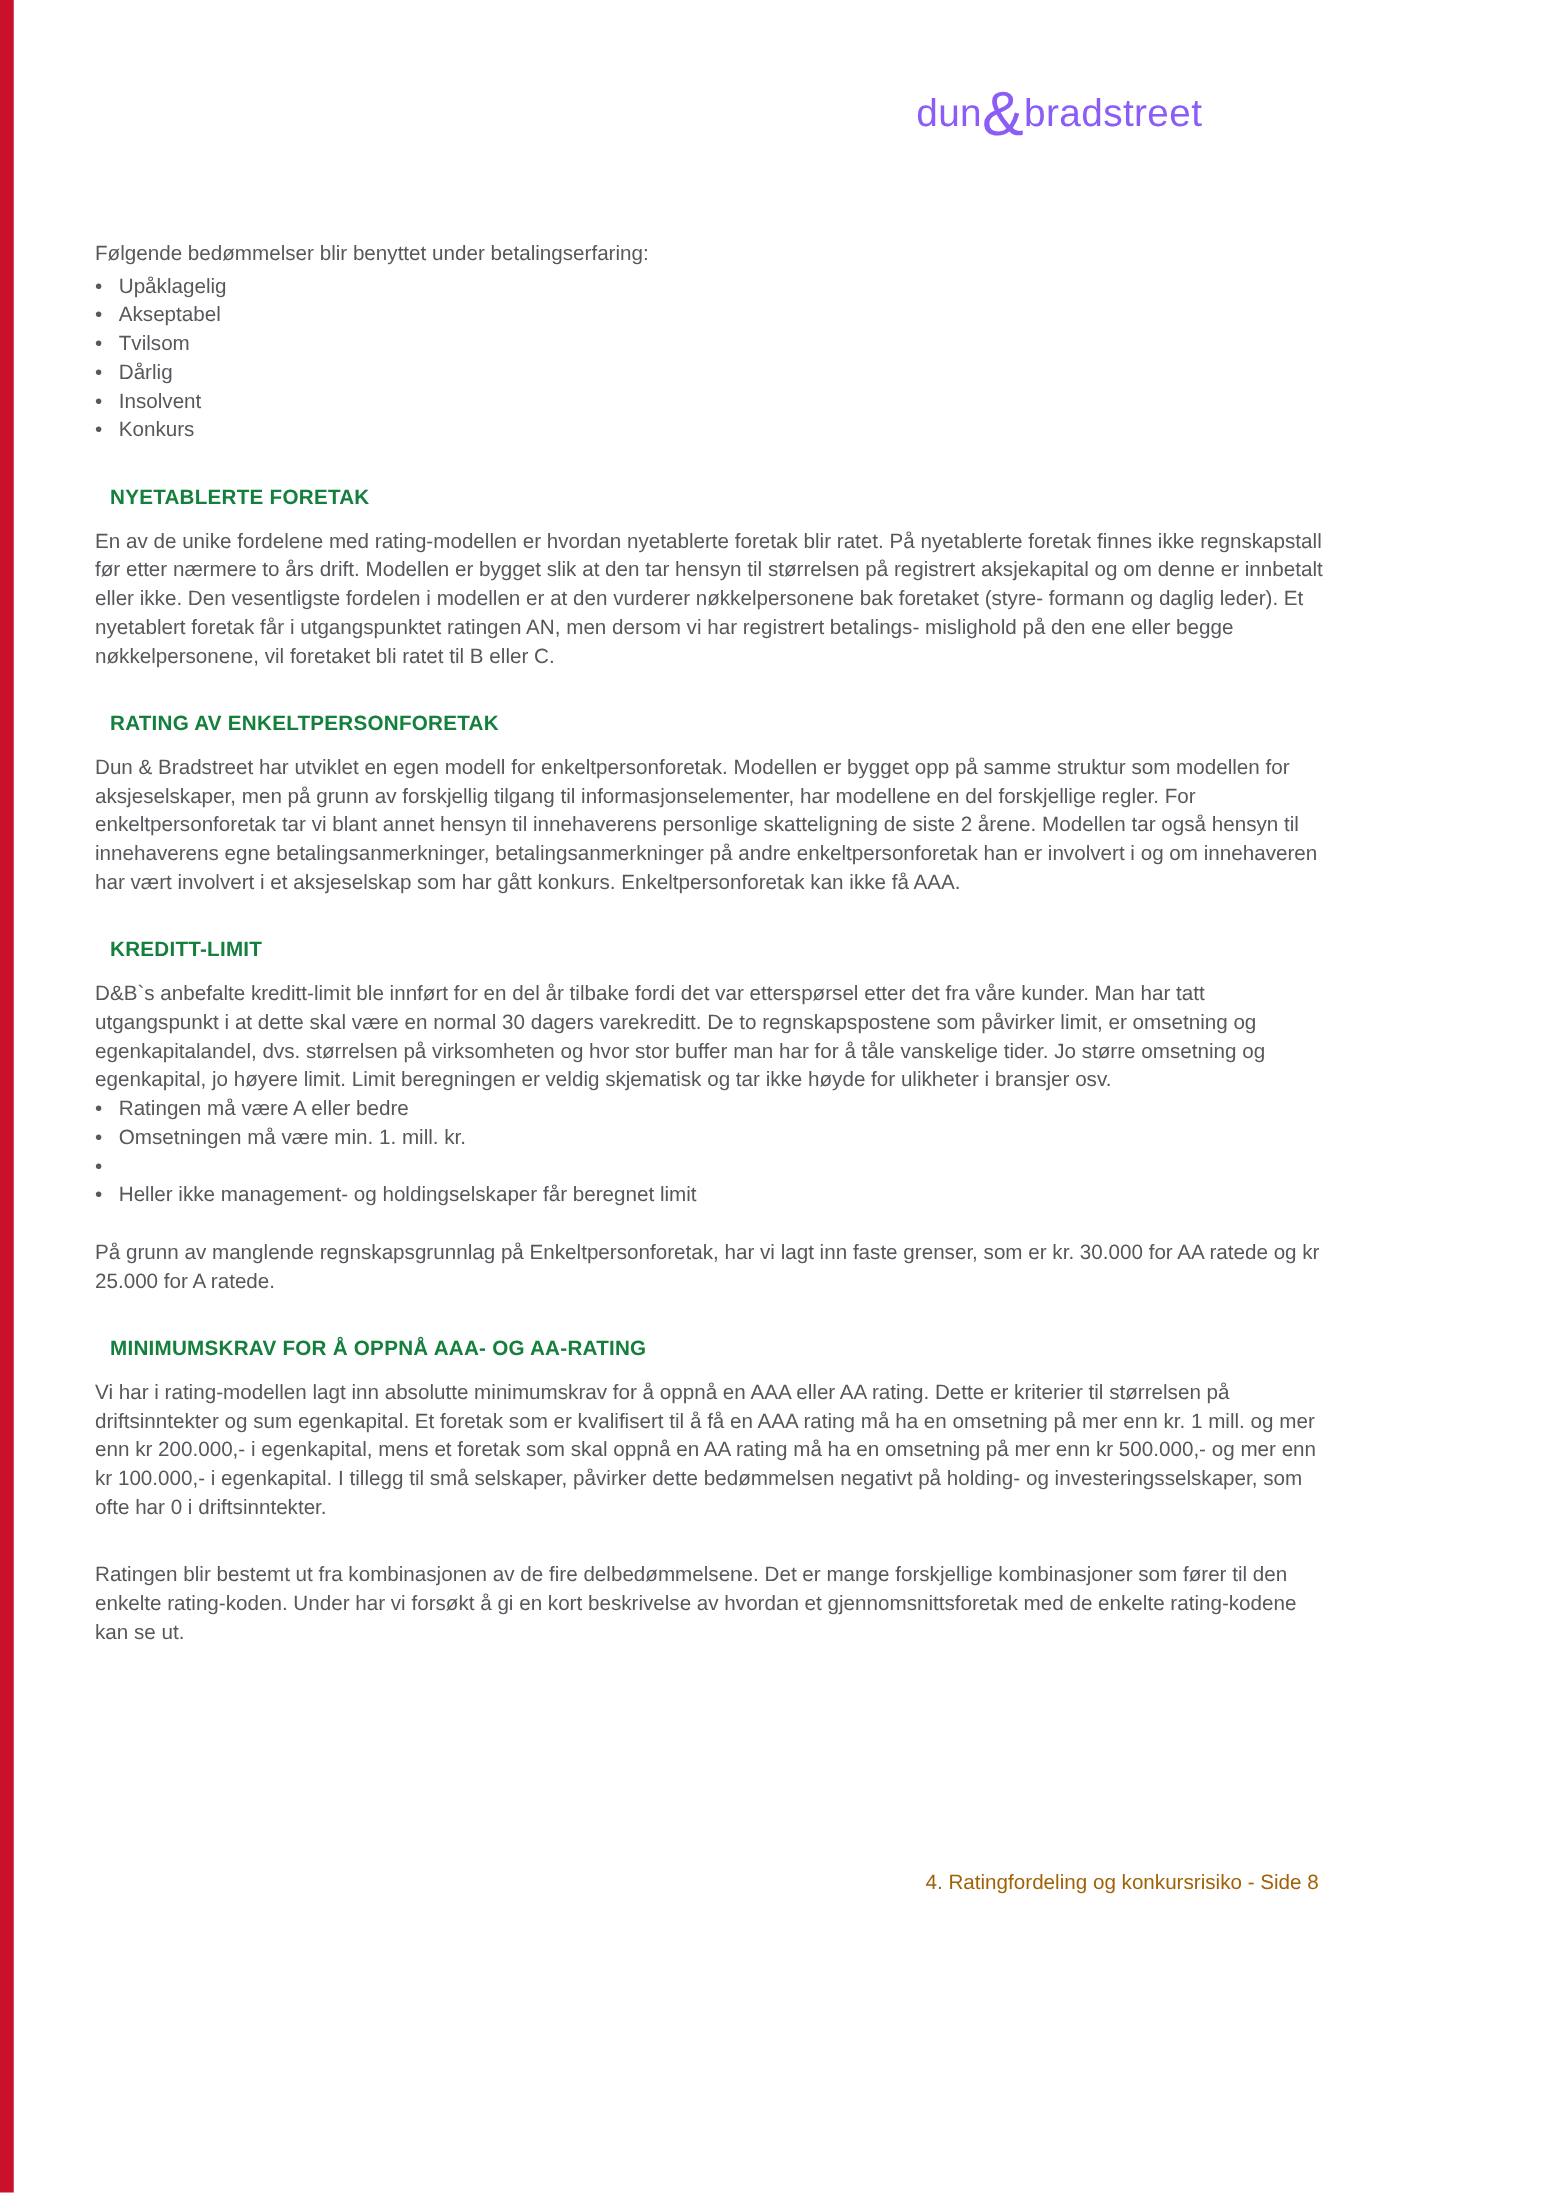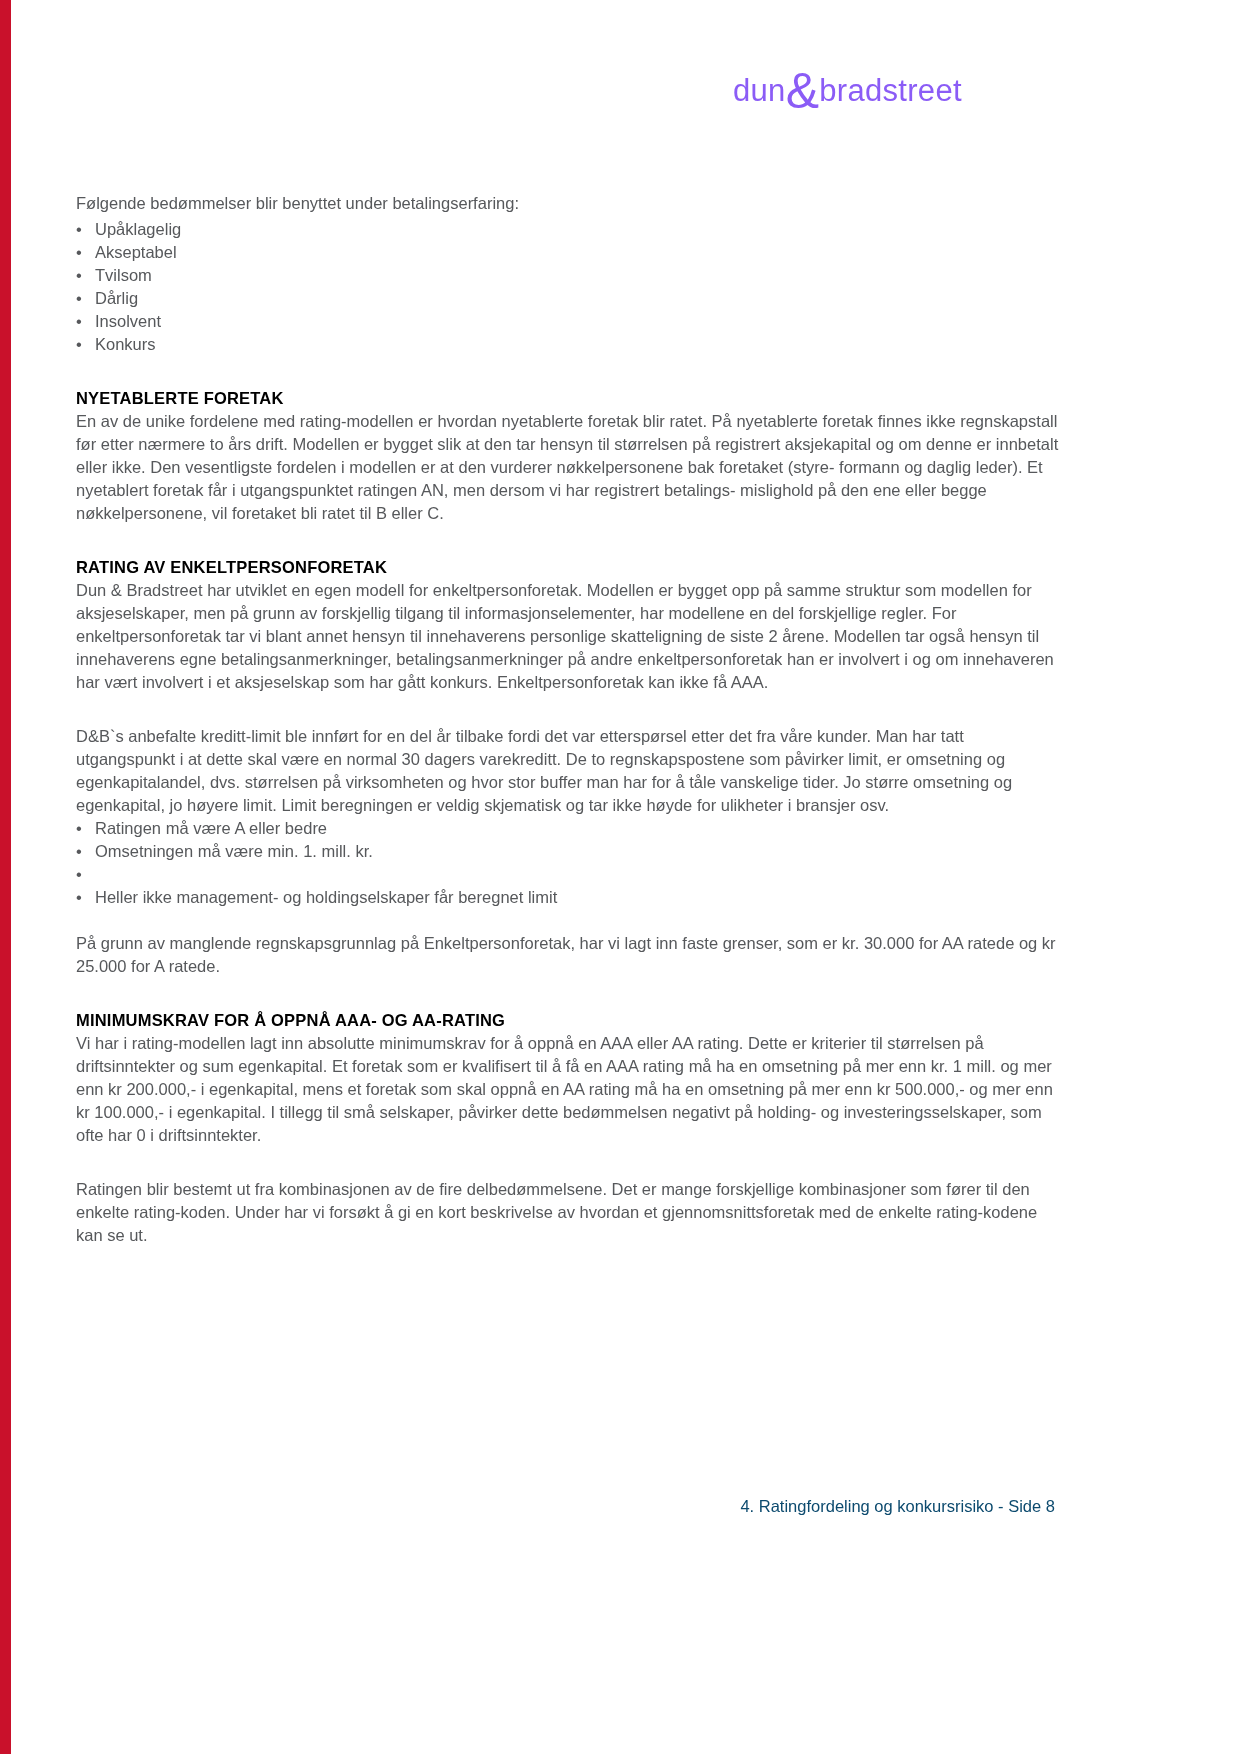--- a/index.html
+++ b/index.html
@@ -41,31 +41,31 @@
   p { margin: 0; }
   .lead { margin-bottom: 3px; }
   .bullets { list-style: none; margin: 0; padding: 0; }
   .bullets li { display: flex; }
   .bullets .b { flex: 0 0 19px; width: 19px; }
   .sec { margin-top: 31px; }
   .sec h2 {
     font-size: 16.5px;
     line-height: 23px;
     font-weight: 700;
-    margin: 0;
+    margin: 12px;
     letter-spacing: 0.2px;
-    color: #000000;
+    color: #15803d;
   }
   .sub { margin-top: 23px; }
   .footer {
     position: absolute;
     top: 1497px;
     right: 186px;
     font-size: 16.5px;
-    color: #0c4a6e;
+    color: #a16207;
   }
 </style>
 </head>
 <body>
 
 <div class="page">
 
   <div class="accent-bar"></div>
 
   <div class="logo"><span class="word">dun</span><span class="amp">&amp;</span><span class="word">bradstreet</span></div>
@@ -104,20 +104,21 @@
       <h2>NYETABLERTE FORETAK</h2>
       <p>En av de unike fordelene med rating-modellen er hvordan nyetablerte foretak blir ratet. På nyetablerte foretak finnes ikke regnskapstall før etter nærmere to års drift. Modellen er bygget slik at den tar hensyn til størrelsen på registrert aksjekapital og om denne er innbetalt eller ikke. Den vesentligste fordelen i modellen er at den vurderer nøkkelpersonene bak foretaket (styre- formann og daglig leder). Et nyetablert foretak får i utgangspunktet ratingen AN, men dersom vi har registrert betalings- mislighold på den ene eller begge nøkkelpersonene, vil foretaket bli ratet til B eller C.</p>
     </section>
 
     <section class="sec">
       <h2>RATING AV ENKELTPERSONFORETAK</h2>
       <p>Dun &amp; Bradstreet har utviklet en egen modell for enkeltpersonforetak. Modellen er bygget opp på samme struktur som modellen for aksjeselskaper, men på grunn av forskjellig tilgang til informasjonselementer, har modellene en del forskjellige regler. For enkeltpersonforetak tar vi blant annet hensyn til innehaverens personlige skatteligning de siste 2 årene. Modellen tar også hensyn til innehaverens egne betalingsanmerkninger, betalingsanmerkninger på andre enkeltpersonforetak han er involvert i og om innehaveren har vært involvert i et aksjeselskap som har gått konkurs. Enkeltpersonforetak kan ikke få AAA.</p>
     </section>
 
     <section class="sec">
+      <h2>KREDITT-LIMIT</h2>
       <p>D&amp;B`s anbefalte kreditt-limit ble innført for en del år tilbake fordi det var etterspørsel etter det fra våre kunder. Man har tatt utgangspunkt i at dette skal være en normal 30 dagers varekreditt. De to regnskapspostene som påvirker limit, er omsetning og egenkapitalandel, dvs. størrelsen på virksomheten og hvor stor buffer man har for å tåle vanskelige tider. Jo større omsetning og egenkapital, jo høyere limit. Limit beregningen er veldig skjematisk og tar ikke høyde for ulikheter i bransjer osv.</p>
       <ul class="bullets">
         <li>
             <span class="b">•</span>
             <span>Ratingen må være A eller bedre</span>
           </li>
         <li>
             <span class="b">•</span>
             <span>Omsetningen må være min. 1. mill. kr.</span>
           </li>

